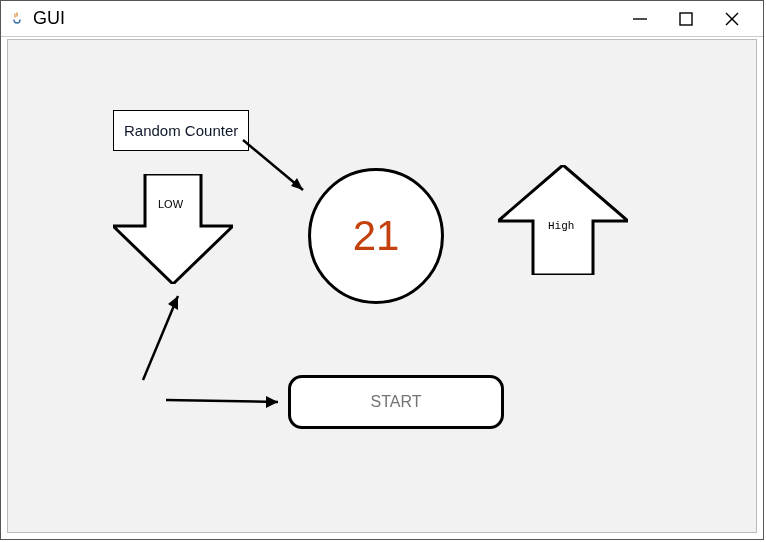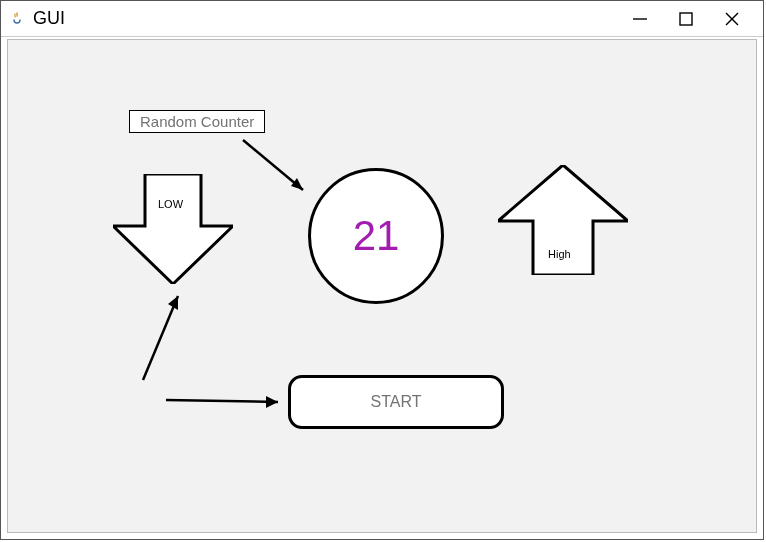--- a/index.html
+++ b/index.html
@@ -51,38 +51,37 @@
     top: 38px;
     bottom: 6px;
     background: #f2f2f2;
     border: 1px solid #bbb;
   }
   .content > * { position: absolute; }
   
   .anno {
     background: #fff;
     border: 1px solid #000;
-    padding: 2px 10px;
+    padding: 11px 10px;
     font-size: 15px;
-    color: #737373;
+    color: #0f172a;
     white-space: nowrap;
-    margin-left: 16px;
   }
   
   .counter {
     width: 130px;
     height: 130px;
     border: 3px solid #000;
     border-radius: 50%;
     background: #fff;
     display: flex;
     align-items: center;
     justify-content: center;
     font-size: 42px;
-    color: #a21caf;
+    color: #c2410c;
   }
   
   .start-btn {
     width: 210px;
     height: 48px;
     background: #fff;
     border: 3px solid #000;
     border-radius: 14px;
     display: flex;
     align-items: center;
@@ -144,21 +143,21 @@
         <polygon points="32,0 88,0 88,52 120,52 60,110 0,52 32,52" fill="#fff" stroke="#000" stroke-width="3"></polygon>
       </svg>
     </div>
     <div class="arrow-label" style="left:150px; top:158px;">LOW</div>
 
     <div class="arrow-btn" style="left:490px; top:125px;">
       <svg width="130" height="110" viewBox="0 0 130 110">
         <polygon points="65,0 130,56 95,56 95,110 35,110 35,56 0,56" fill="#fff" stroke="#000" stroke-width="3"></polygon>
       </svg>
     </div>
-    <div class="arrow-label" style="left:540px; top:208px;">High</div>
+    <div class="arrow-label" style="left:540px; top:180px;font-family:Liberation Mono, monospace;">High</div>
 
     <div class="counter" style="left:300px; top:128px;">21</div>
 
     <div class="start-btn" style="left:280px; top:335px;">START</div>
 
     <svg style="left:0; top:0; width:100%; height:100%; pointer-events:none;">
 
       <g>
         <line class="anno-line" x1="235" y1="100" x2="295" y2="150"></line>
         <polygon class="anno-head" points="295,150 283,146 289,138"></polygon>

